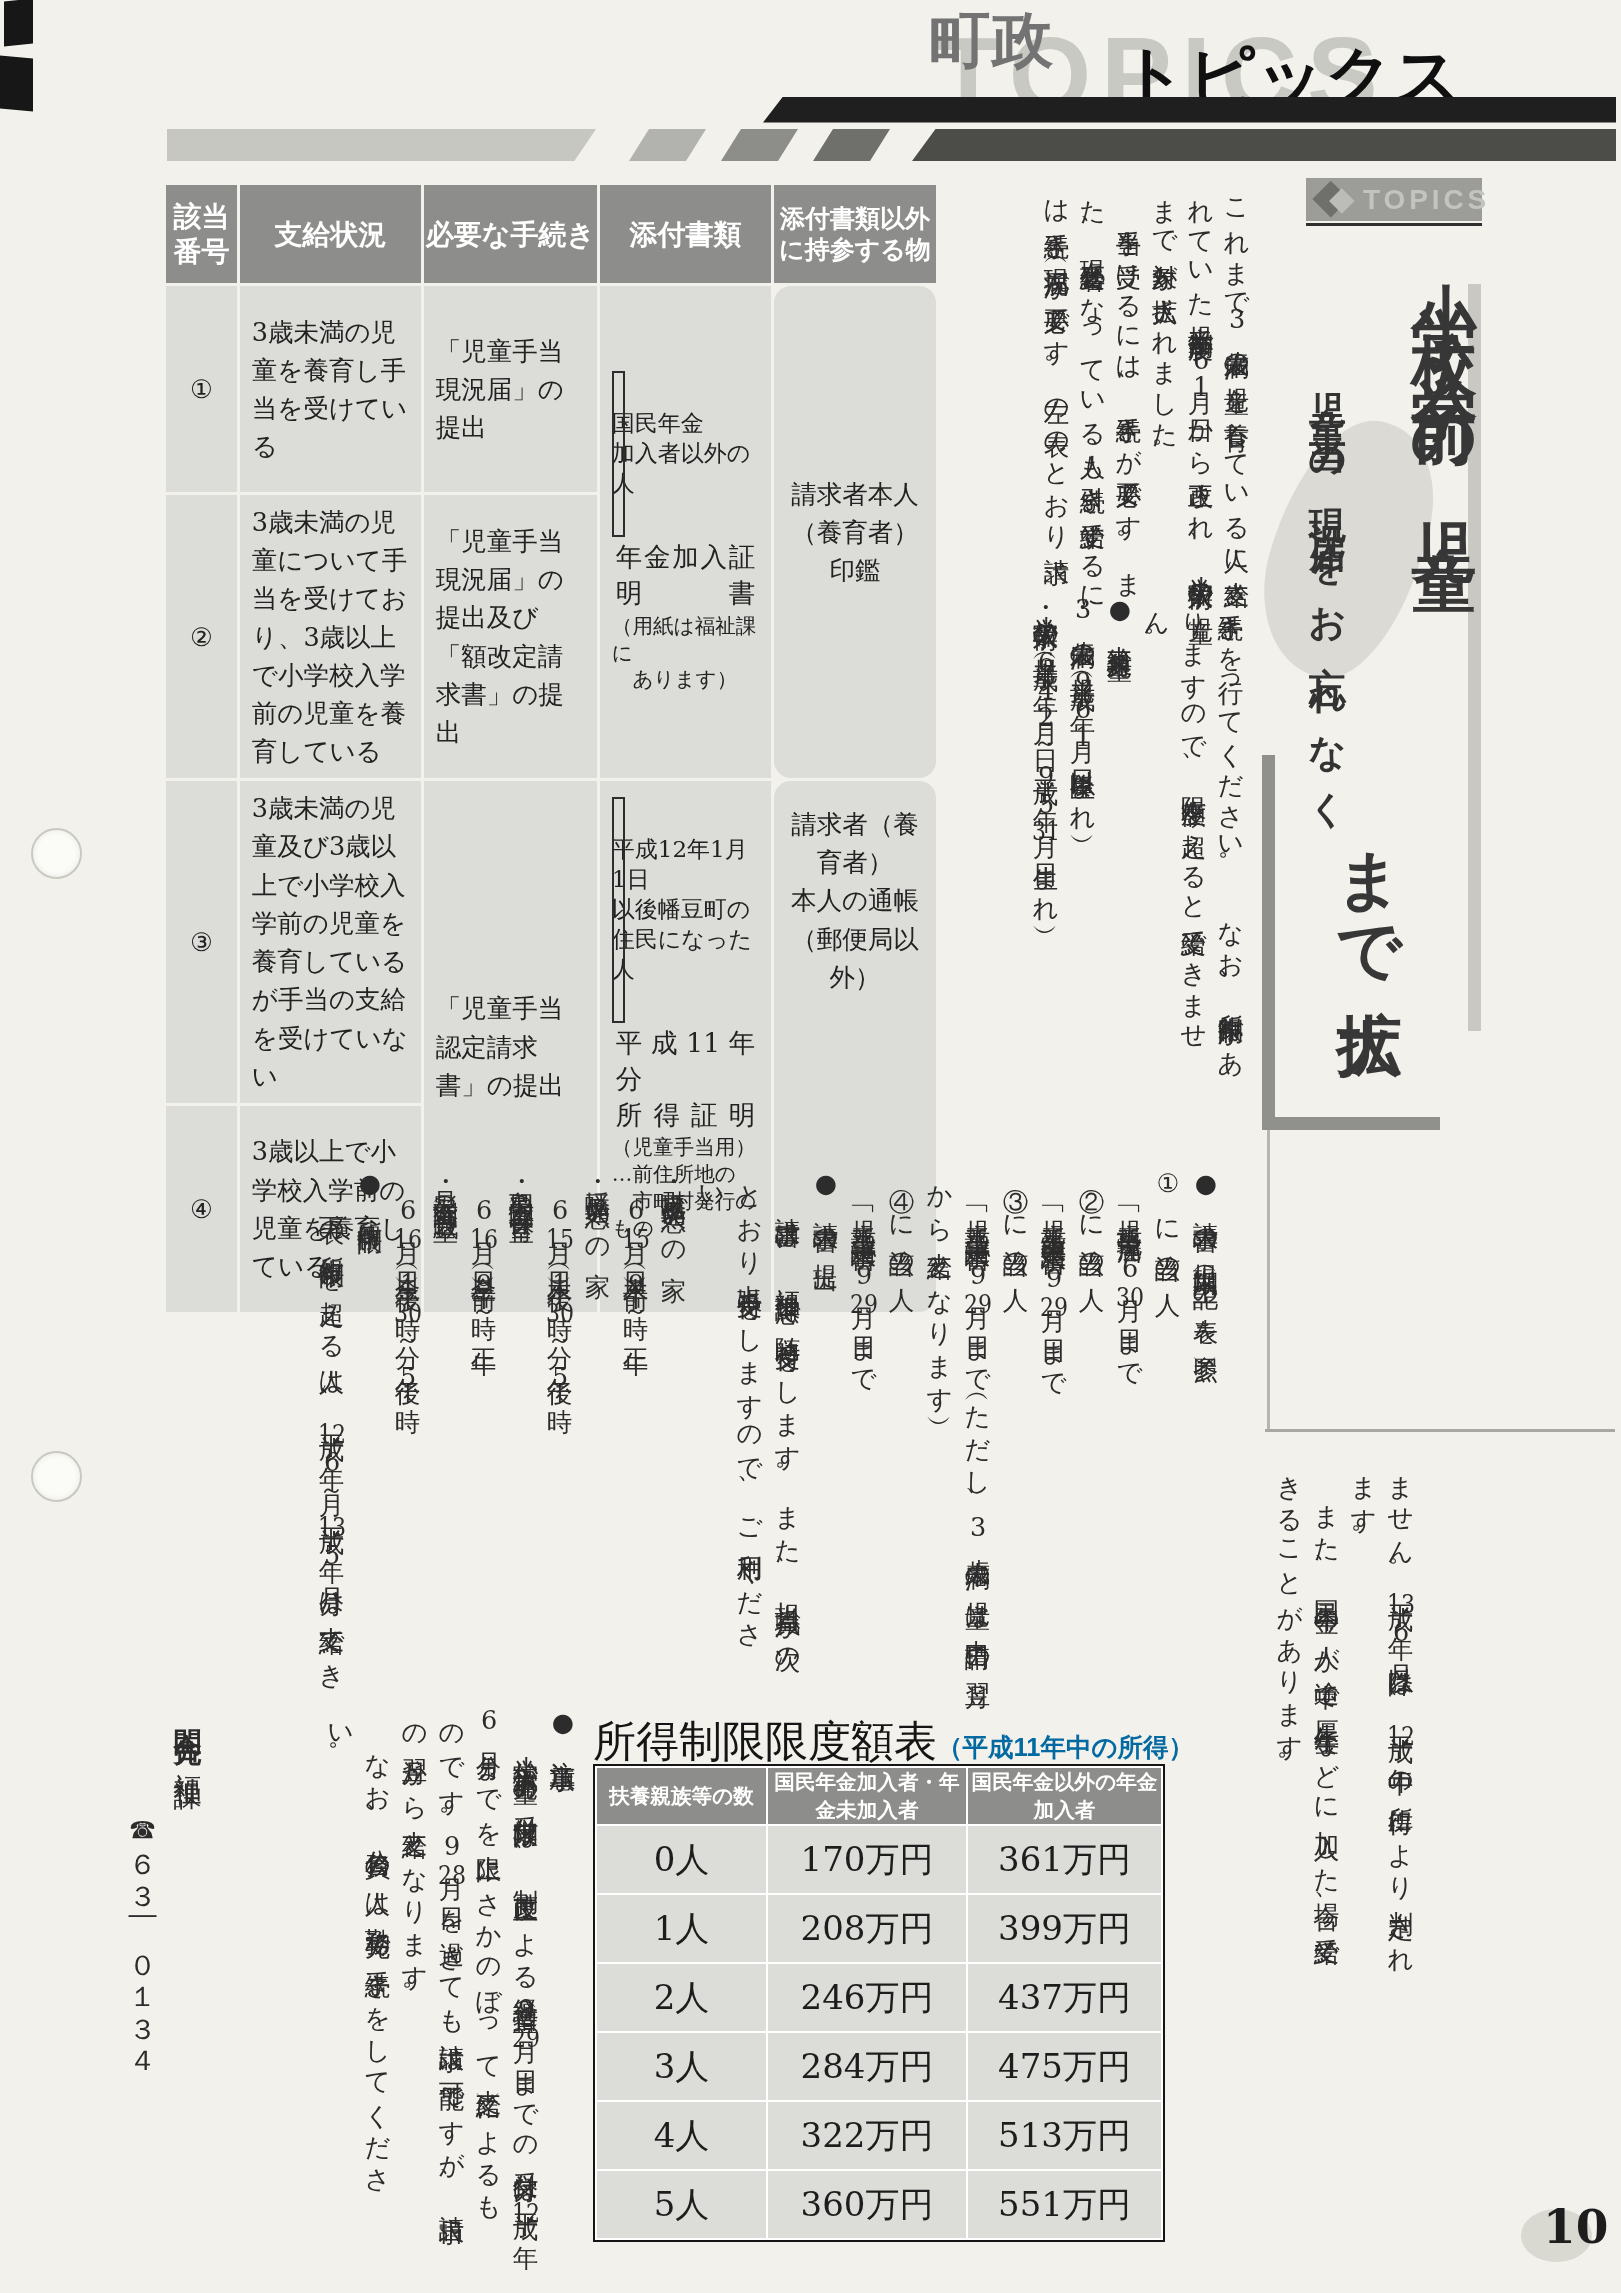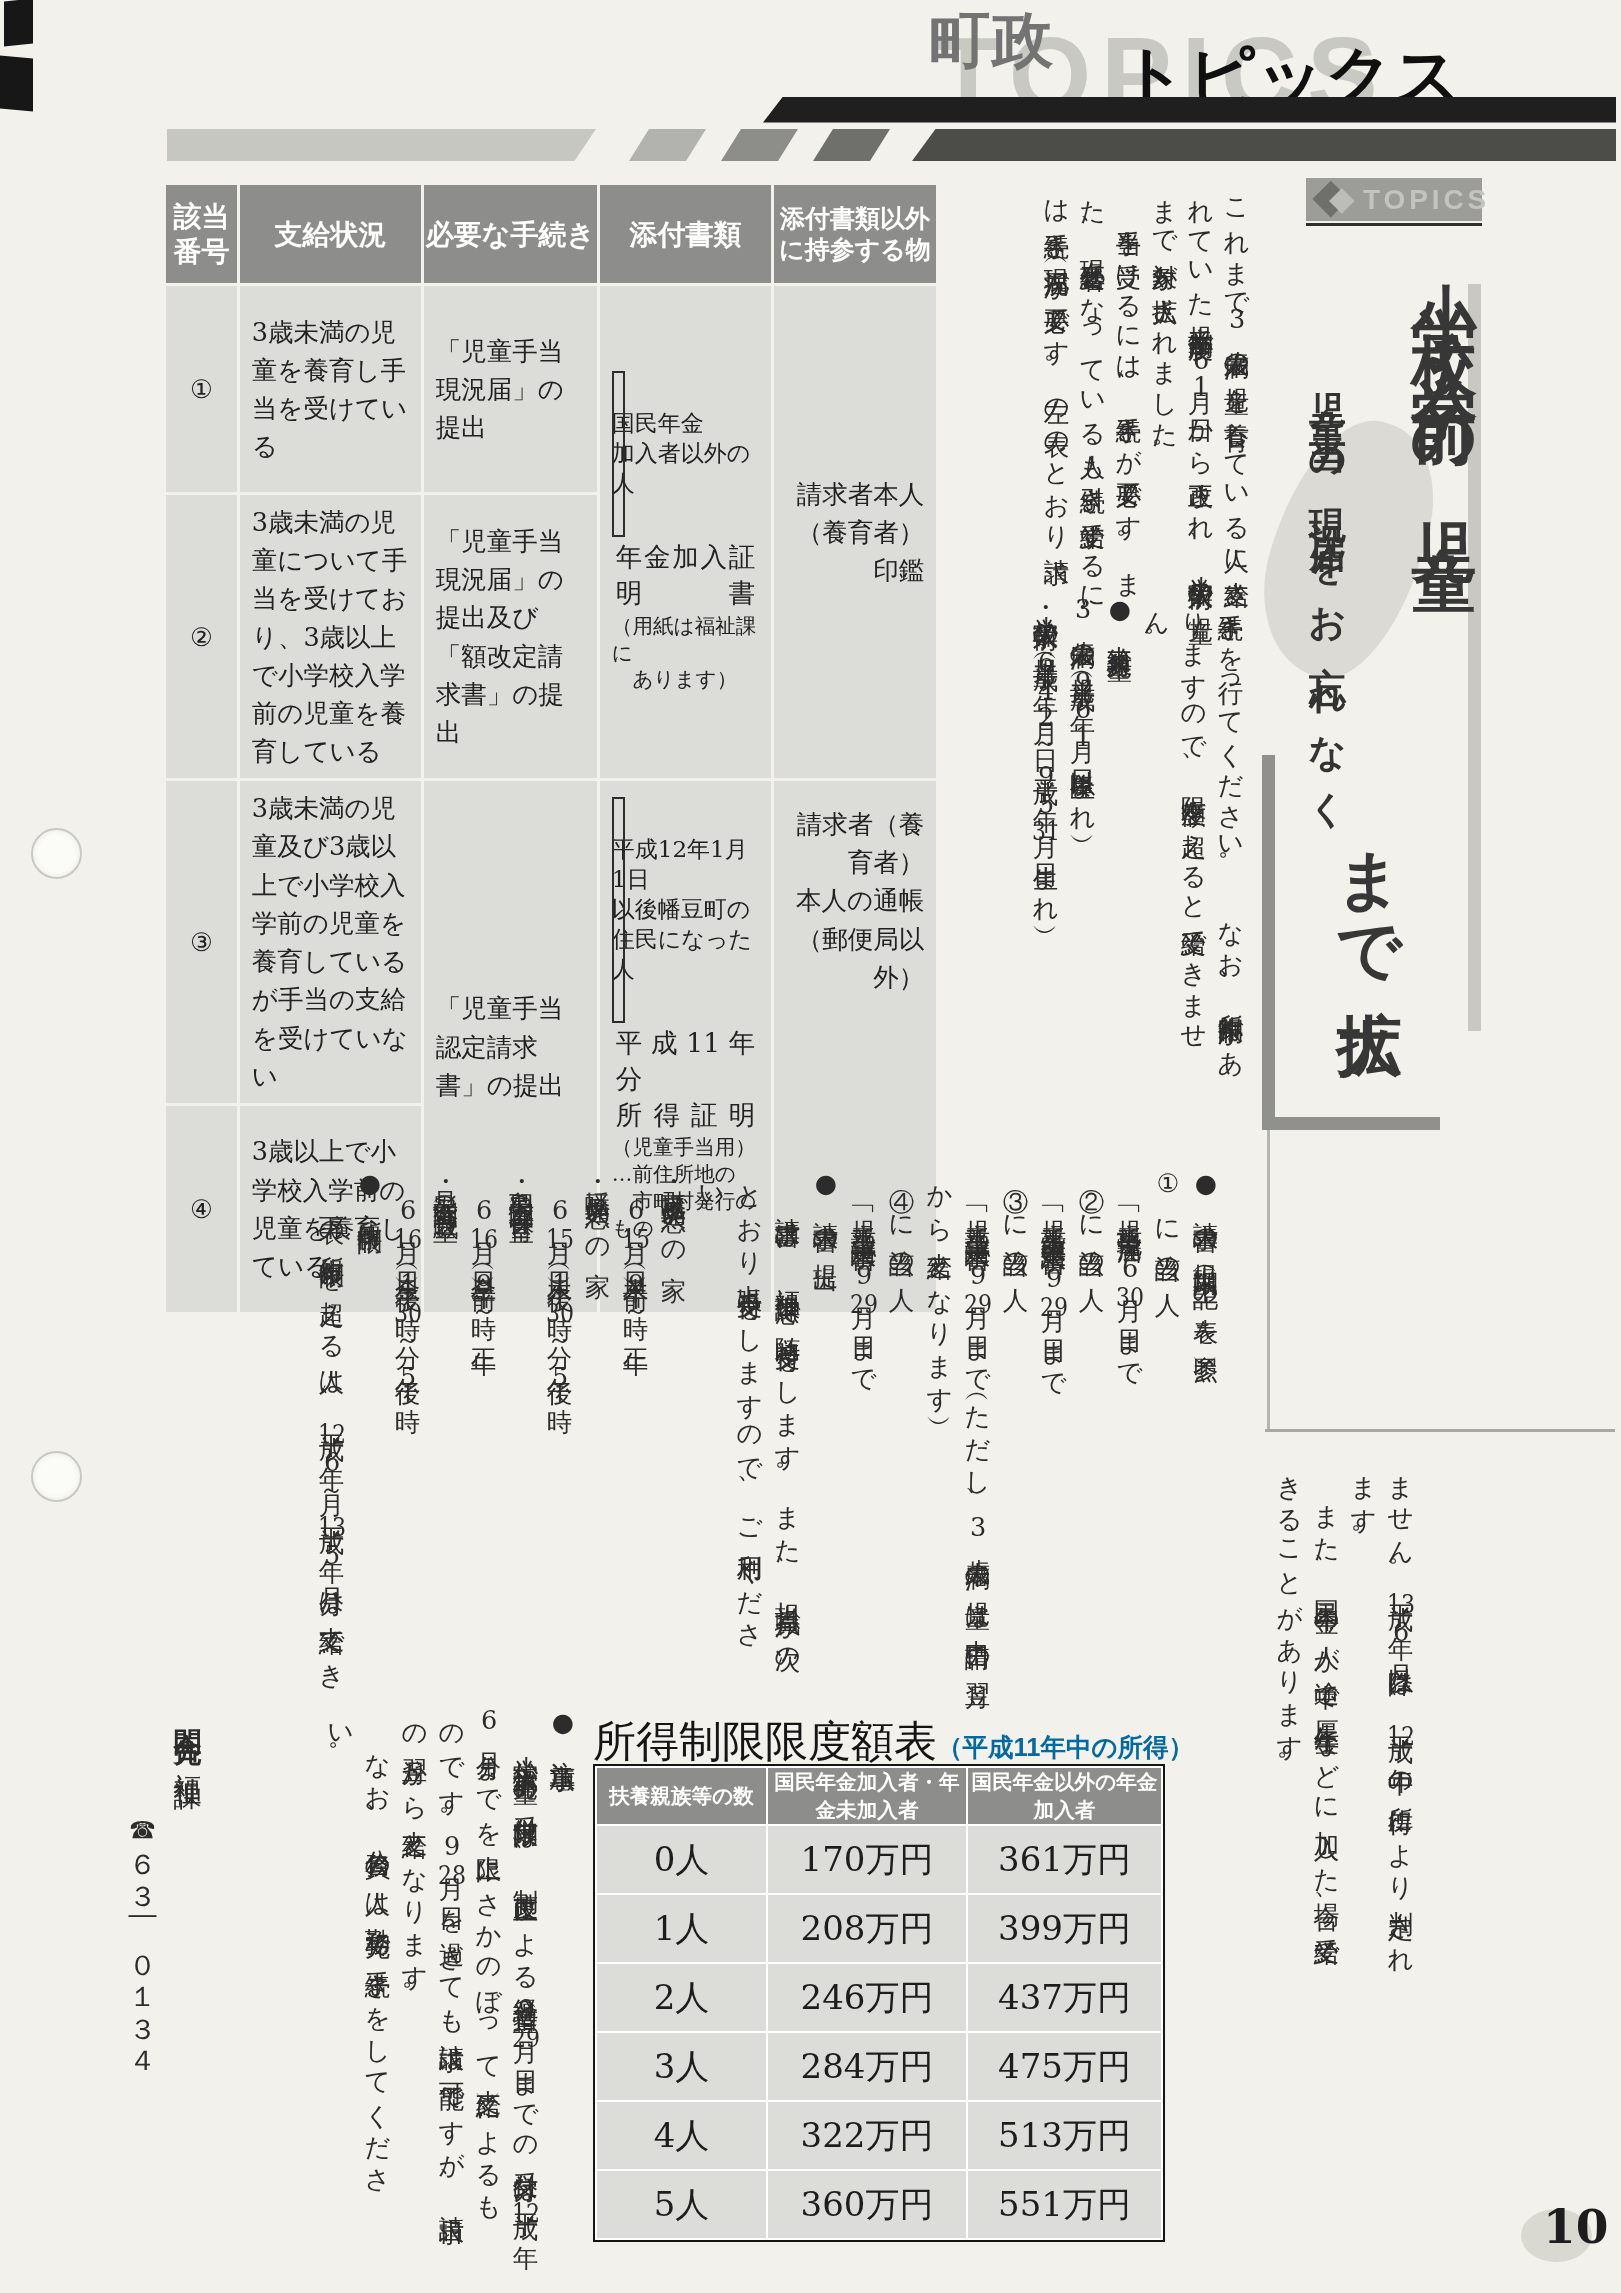--- a/index.html
+++ b/index.html
@@ -58,21 +58,21 @@
   }
   table.elig th.small{font-size:25px;}
   table.elig td{
     background:#dcdcd8;color:#222222;
     font-size:25.5px;line-height:1.5;
     vertical-align:middle;padding:7.8px 11.8px;
   }
   td.num{text-align:center;font-size:45px;color:#3a3a3a;padding:0;}
   td.attach{vertical-align:middle;padding:5.9px 7.8px;}
   td.attach.top{vertical-align:top;padding-top:15.7px;}
-  td.bring{text-align:right;font-size:24.5px;white-space:pre-line;}
+  td.bring{text-align:center;font-size:24.5px;white-space:pre-line;border-radius:17px;}
   .bk{position:relative;margin:0 auto 7.8px auto;padding:3.9px 13.7px;width:max-content;max-width:100%;}
   .bk::before,.bk::after{content:'';position:absolute;top:0;bottom:0;width:9.8px;border:2px solid #2d2d2d;}
   .bk::before{left:0;border-right:none;}
   .bk::after{right:0;border-left:none;}
   .bk-body{display:block;white-space:pre-line;font-size:23px;line-height:1.3;text-align:left;}
   .doc-main{display:block;white-space:pre-line;font-size:26.5px;line-height:1.35;text-align:justify;text-align-last:justify;margin:2px 3.9px;}
   .doc-sub{display:block;white-space:pre-line;font-size:20.6px;line-height:1.3;margin-top:2px;}
   
   .vtext{
     position:absolute;

